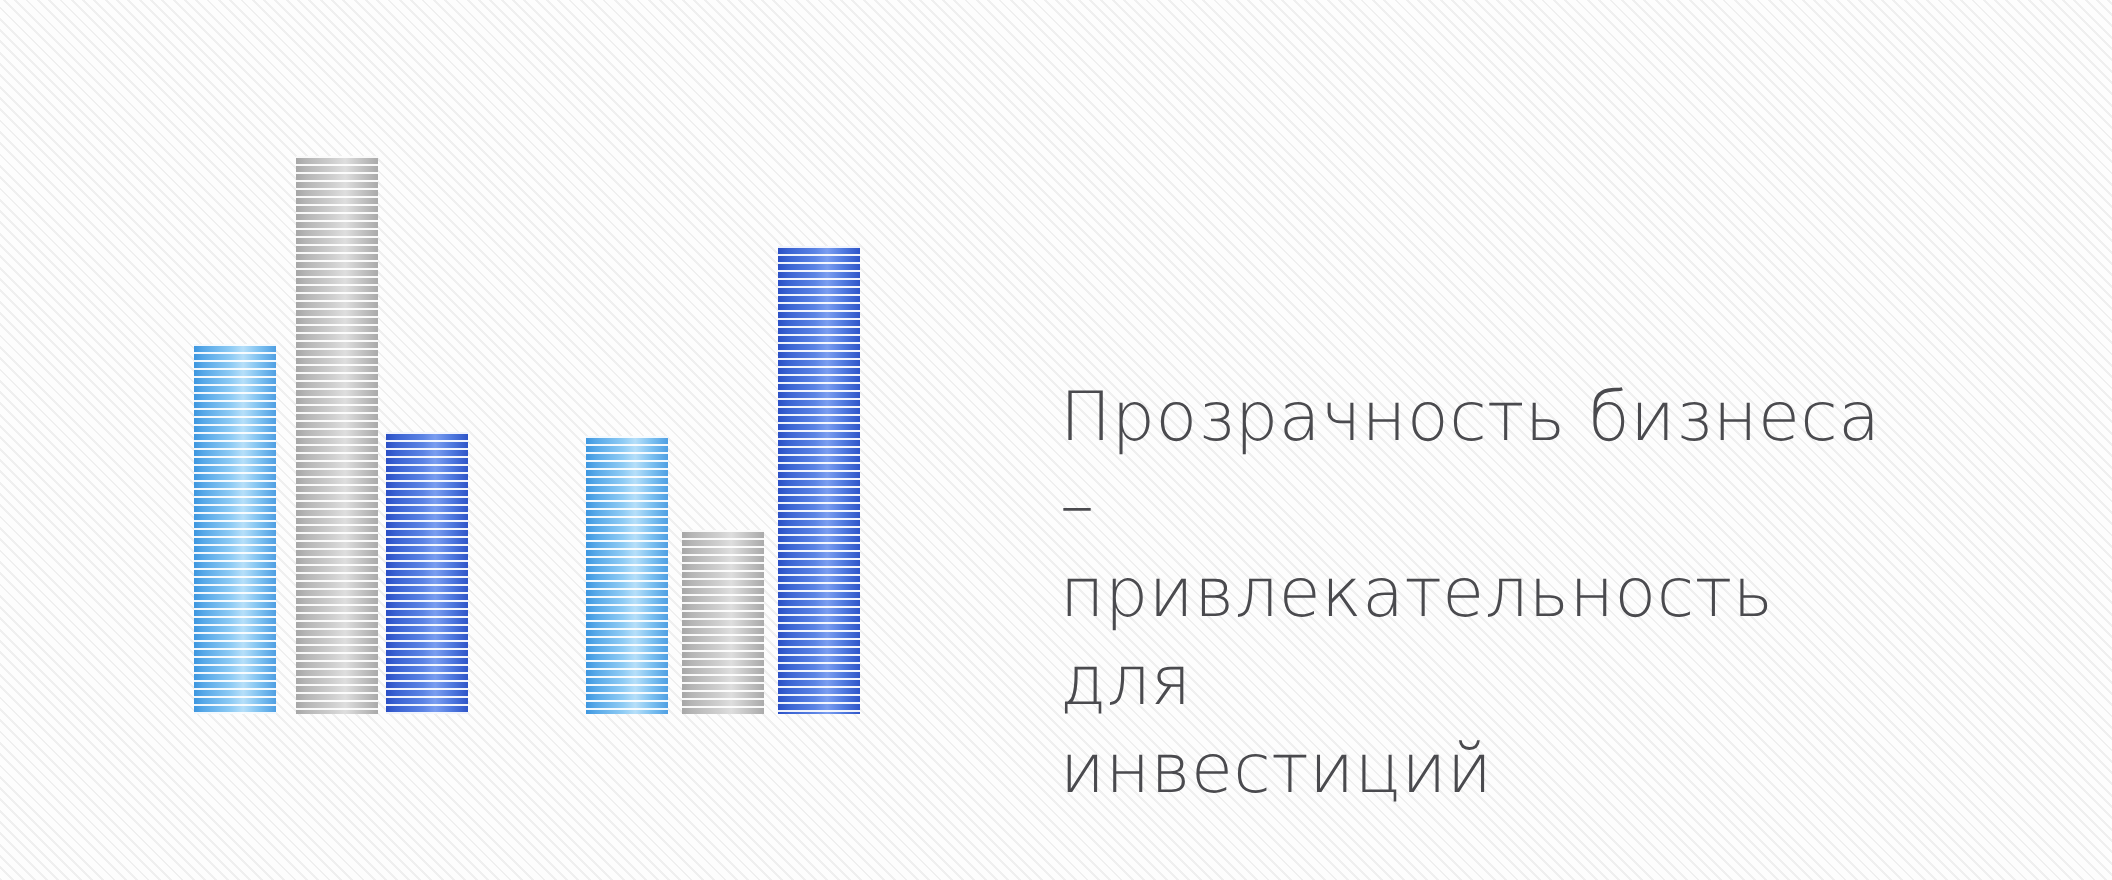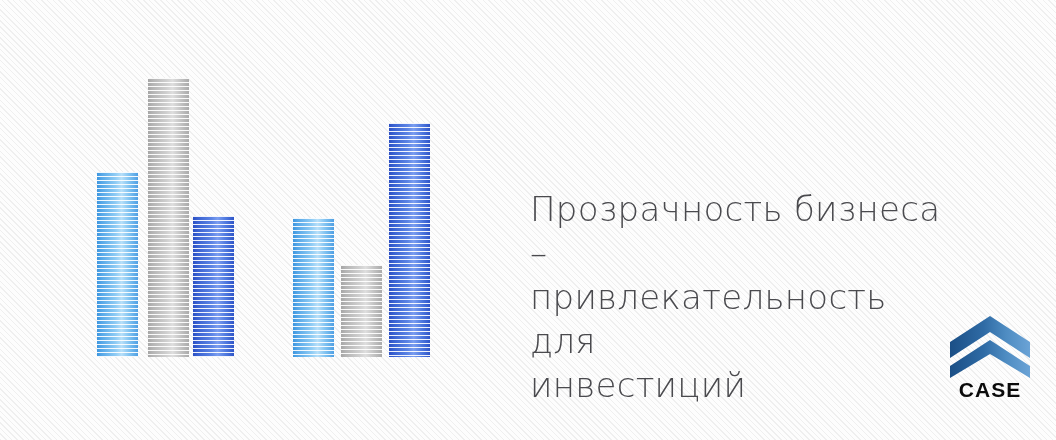--- a/index.html
+++ b/index.html
@@ -130,29 +130,14 @@
       <div class="bar blue" style="left: 193px; width: 41px; height: 141px;"></div>
       <div class="bar lightblue" style="left: 293px; width: 41px; height: 139px;"></div>
       <div class="bar gray" style="left: 341px; width: 41px; height: 92px;"></div>
       <div class="bar blue" style="left: 389px; width: 41px; height: 234px;"></div>
     </div>
 
   <div id="headline">Прозрачность бизнеса –
 привлекательность для
 инвестиций</div>
 
-  <div id="logo">
-    <svg id="logo-mark" viewBox="0 0 80 62">
-      <defs>
-        <linearGradient id="chevGrad" x1="0" y1="0" x2="1" y2="0">
-          <stop offset="0%" stop-color="#1b4f86"></stop>
-          <stop offset="42%" stop-color="#2f6ba5"></stop>
-          <stop offset="70%" stop-color="#4e8cc2"></stop>
-          <stop offset="100%" stop-color="#6ba3d6"></stop>
-        </linearGradient>
-      </defs>
-      <polygon points="40,0 80,26 80,42 40,16 0,42 0,26" fill="url(#chevGrad)"></polygon>
-      <polygon points="40,24 80,50 80,62 40,38 0,62 0,50" fill="url(#chevGrad)"></polygon>
-    </svg>
-    <div id="logo-text">CASE</div>
-  </div>
 
 </div>
 
 </body></html>

